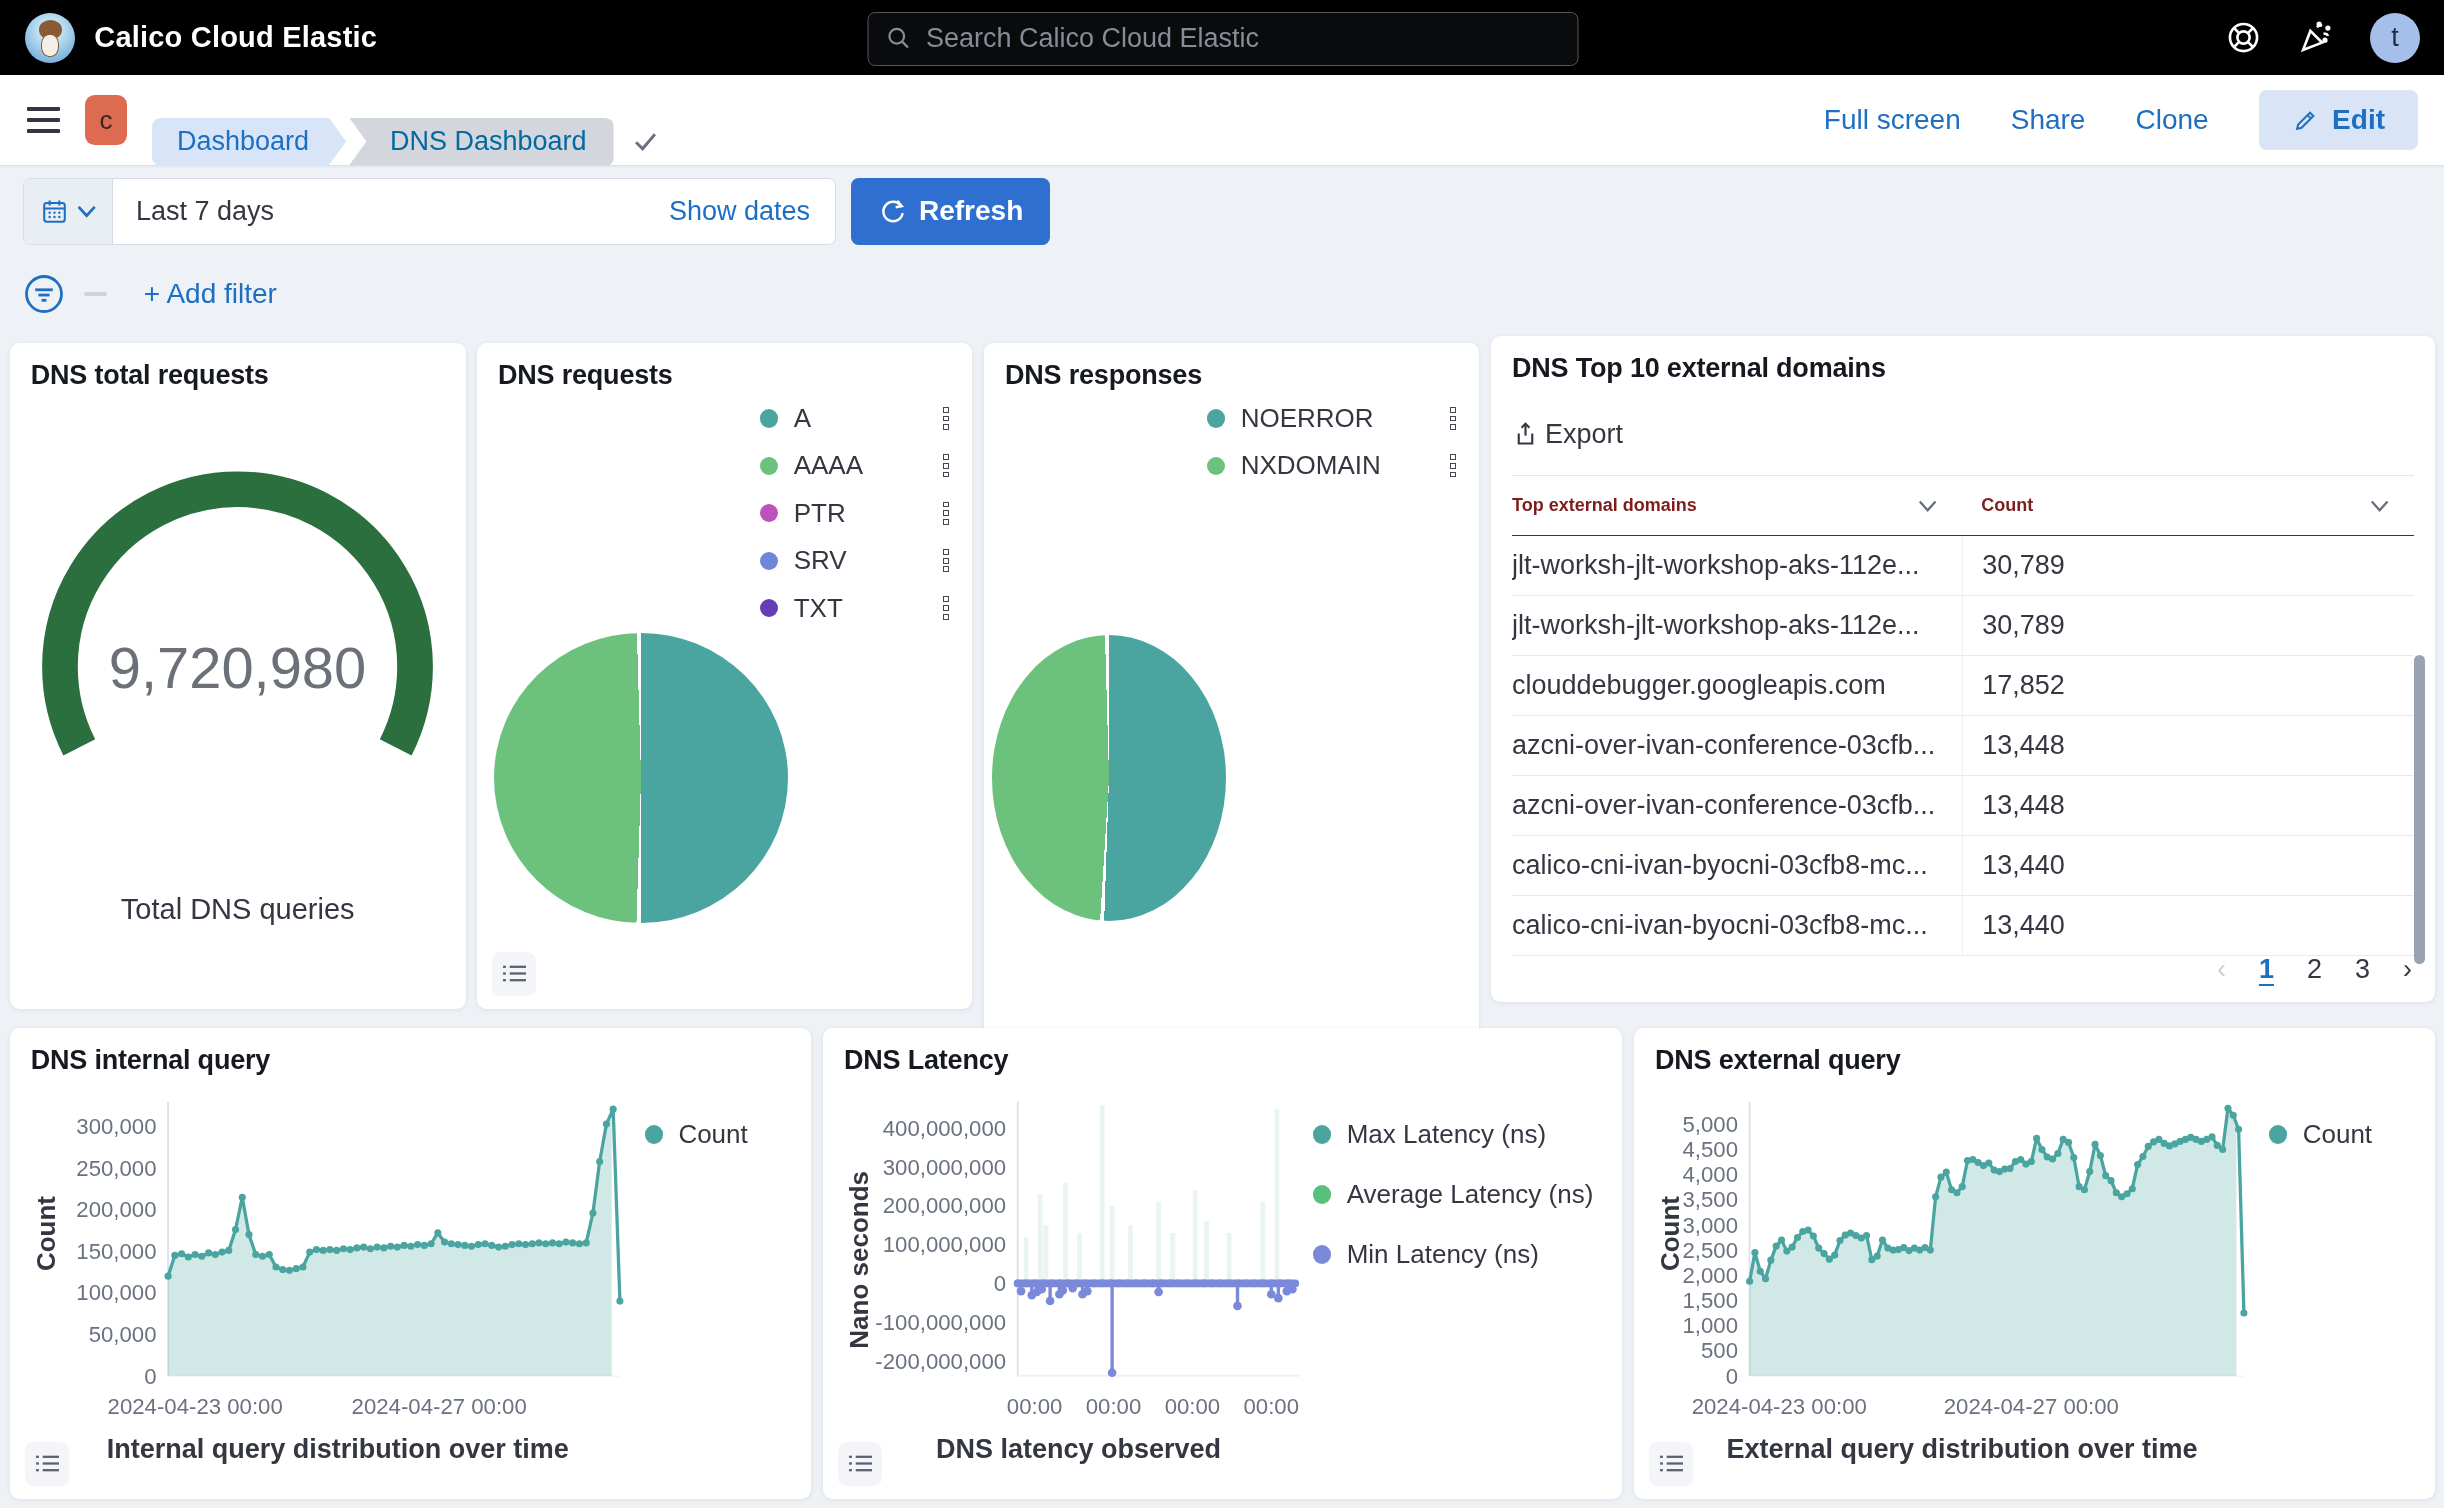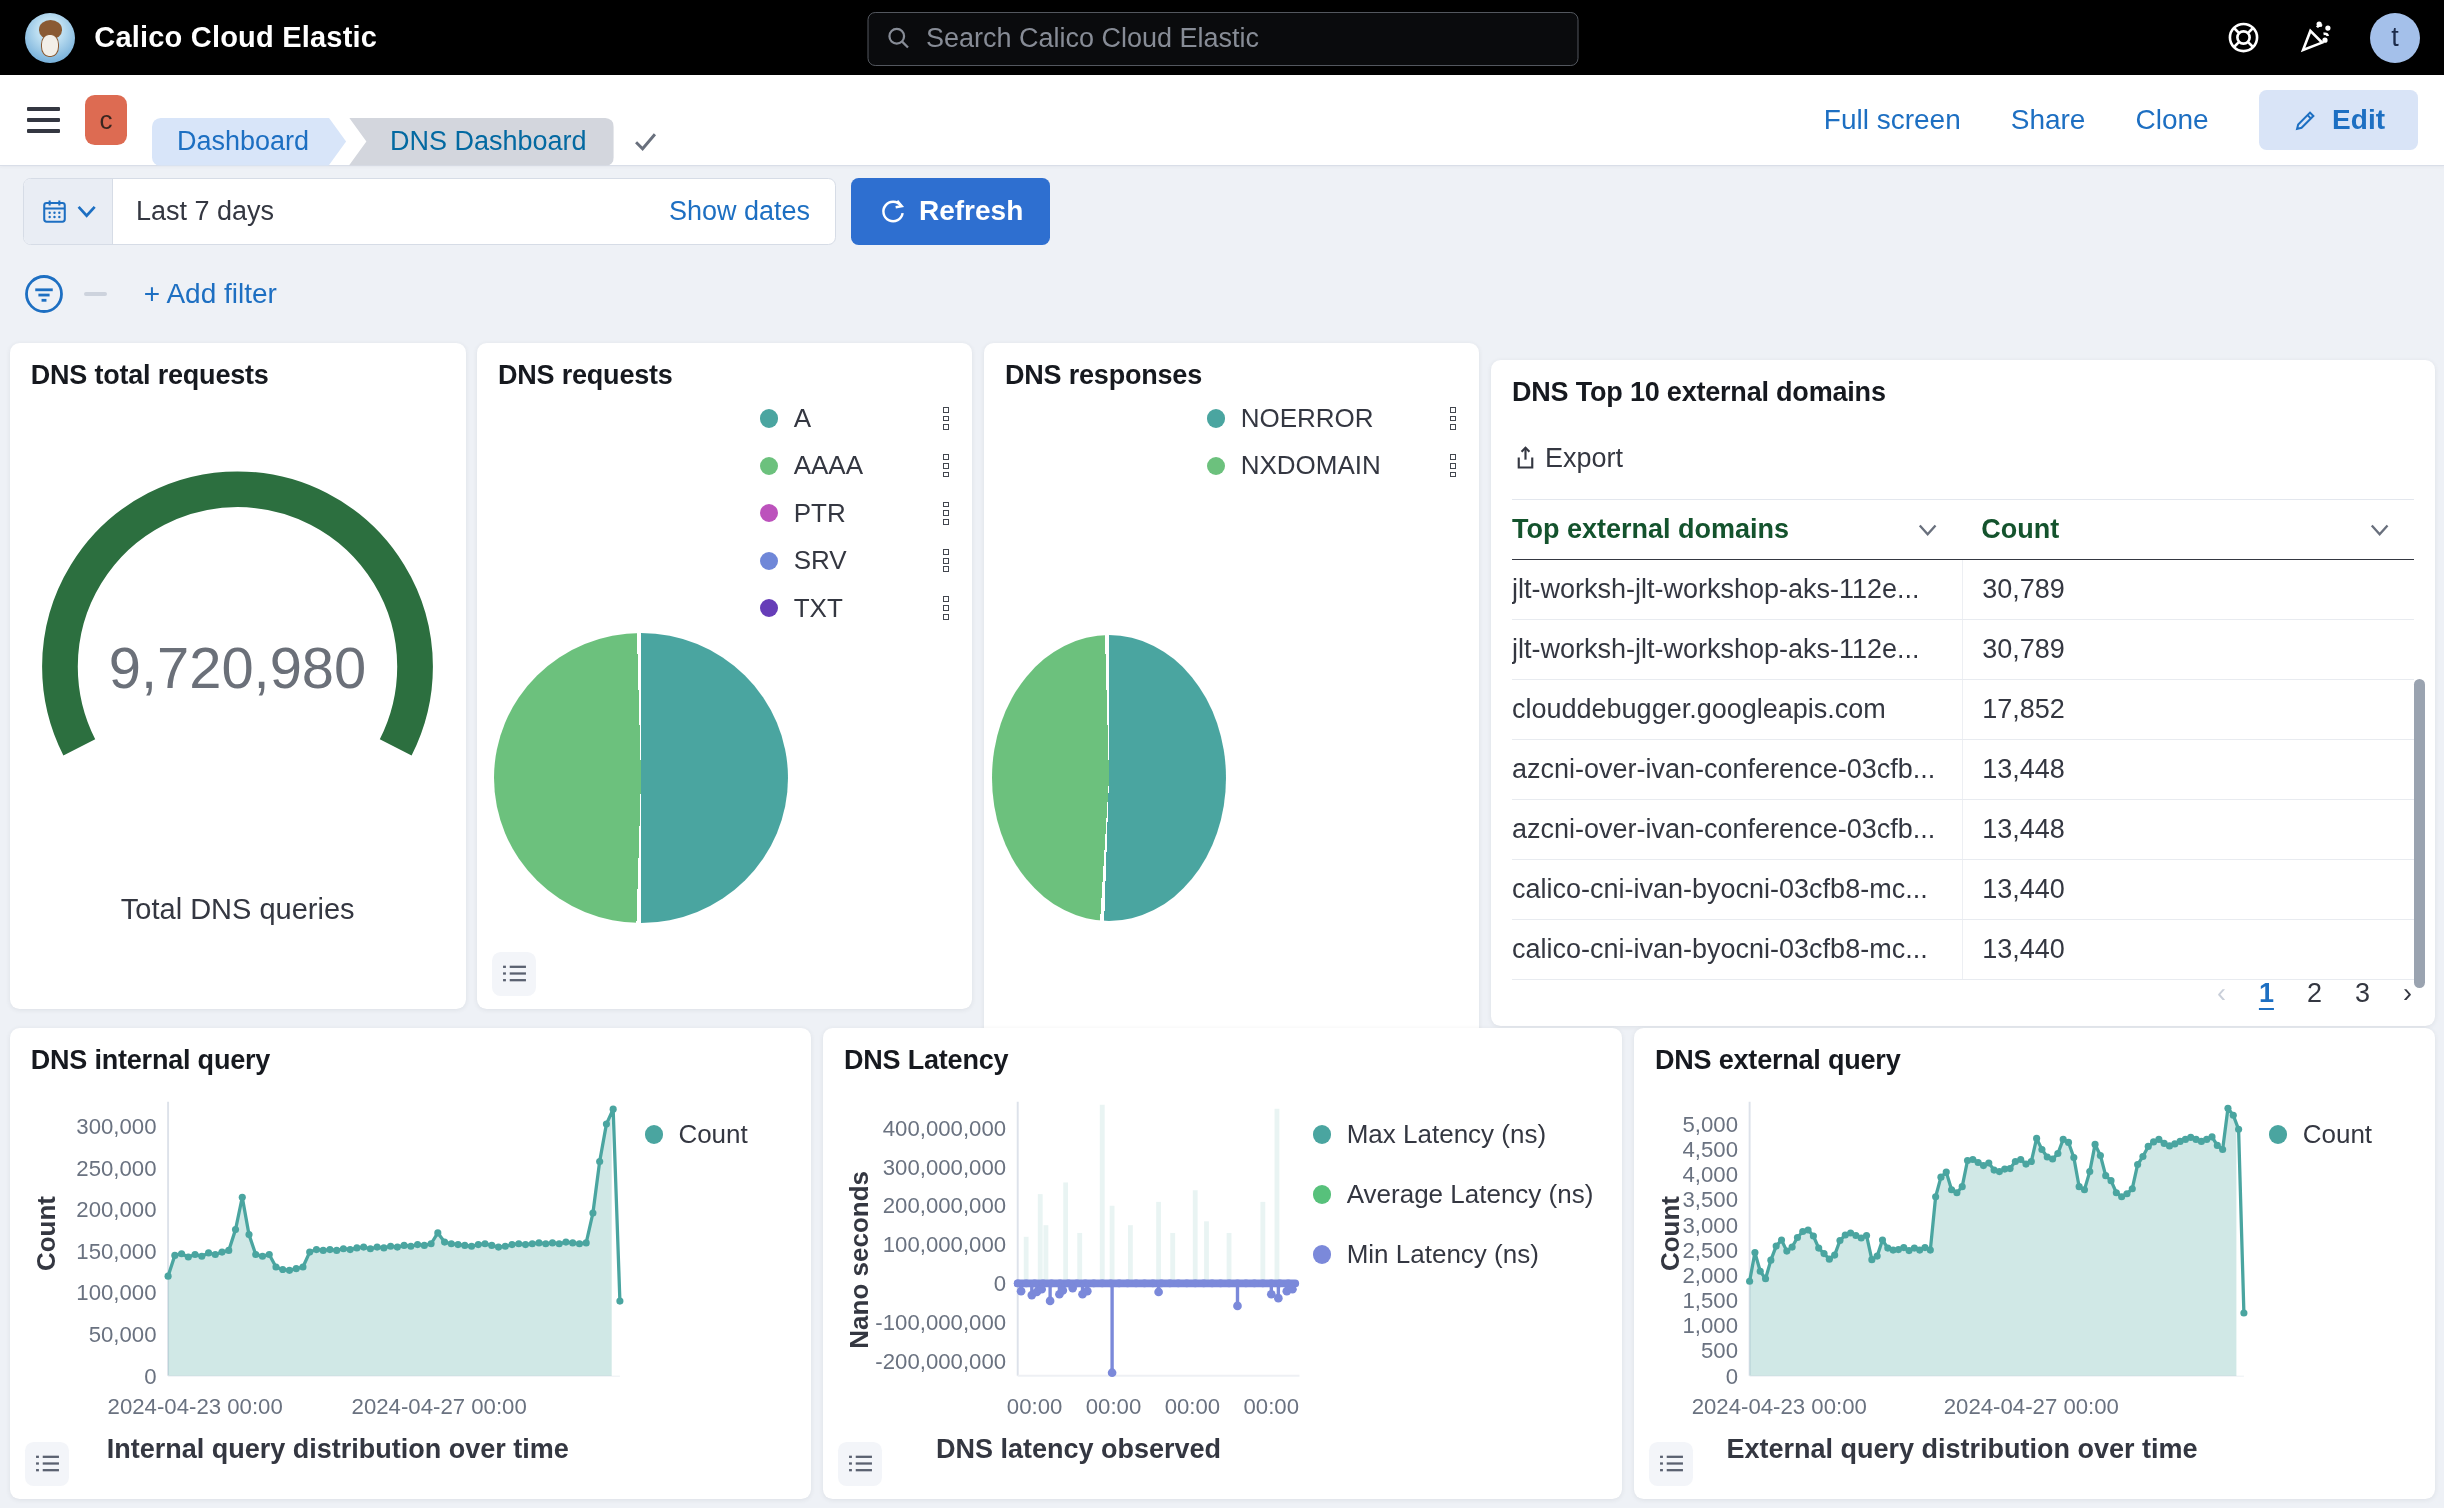--- a/index.html
+++ b/index.html
@@ -73,21 +73,21 @@
     background:#f3f5f9; display:flex; align-items:center; justify-content:center; cursor:pointer; }
 
   
   .gauge-caption { position:absolute; top:550px; left:0; right:0; text-align:center; font-size:29px; color:#343741; }
 
   
   .export-row { display:flex; align-items:center; gap:6px; margin-top:35px; cursor:pointer; }
   .export-label { font-size:27px; color:#343741; }
   .tbl-divider { border-top:1px solid #e3e7ee; margin-top:25px; }
   .thead { display:flex; align-items:center; height:60px; border-bottom:1.9px solid #343741; }
-  .th { display:flex; align-items:center; gap:28px; font-size:27px; font-weight:700; color:#14532d; }
+  .th { display:flex; align-items:center; gap:28px; font-size:18px; font-weight:700; color:#7f1d1d; }
   .th.c1 { width:450px; } .th.c2 { flex:1; }
   .th .chev { margin-left:auto; margin-right:25px; }
   .trow { display:flex; align-items:center; height:60px; border-bottom:1px solid #e8ebf0; font-size:27px; color:#343741; }
   .td1 { width:450px; white-space:nowrap; overflow:hidden; }
   .td2 { flex:1; padding-left:19.3px; border-left:1px solid #edeff3; align-self:stretch; display:flex; align-items:center; }
   .tscroll { position:absolute; right:9.7px; top:319px; width:11.6px; height:309px; background:#9aa3b0; border-radius:5.8px; }
   .pager { position:absolute; right:23px; bottom:17.4px; display:flex; align-items:center; gap:33px; font-size:27px; }
   .pg { cursor:pointer; color:#343741; }
   .pg.active { color:#1d6fc2; font-weight:700; text-decoration:underline; text-underline-offset:5.8px; }
 
@@ -314,21 +314,21 @@
           <line x1="8" y1="4" x2="25" y2="4"></line>
           <line x1="1" y1="11" x2="4" y2="11"></line>
           <line x1="8" y1="11" x2="25" y2="11"></line>
           <line x1="1" y1="18" x2="4" y2="18"></line>
           <line x1="8" y1="18" x2="25" y2="18"></line>
         </g>
       </svg>
   </button>
 </section>
 
-<section class="panel" style="left:1491px;top:360px;width:944px;height:666px">
+<section class="panel" style="left:1491px;top:336px;width:944px;height:666px">
   <div class="ptitle">DNS Top 10 external domains</div>
   <div class="export-row">
     <svg width="27" height="27" viewBox="0 0 24 24" fill="none" stroke="#343741" stroke-width="1.9">
         <path d="M6 11v9h12v-9"></path>
         <line x1="12" y1="2.5" x2="12" y2="13"></line>
         <polyline points="8.5,6 12,2.5 15.5,6"></polyline>
       </svg>
     <span class="export-label">Export</span>
   </div>
   <div class="tbl-divider"></div>

